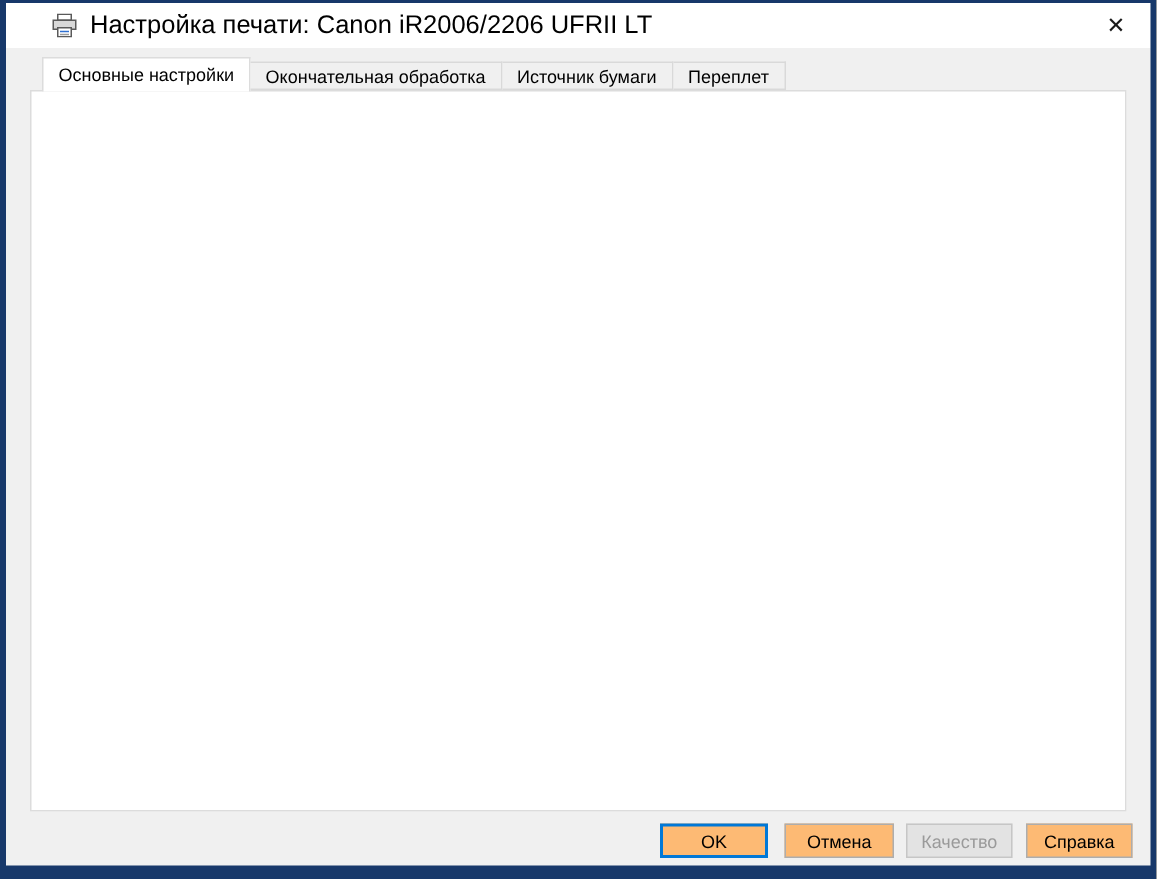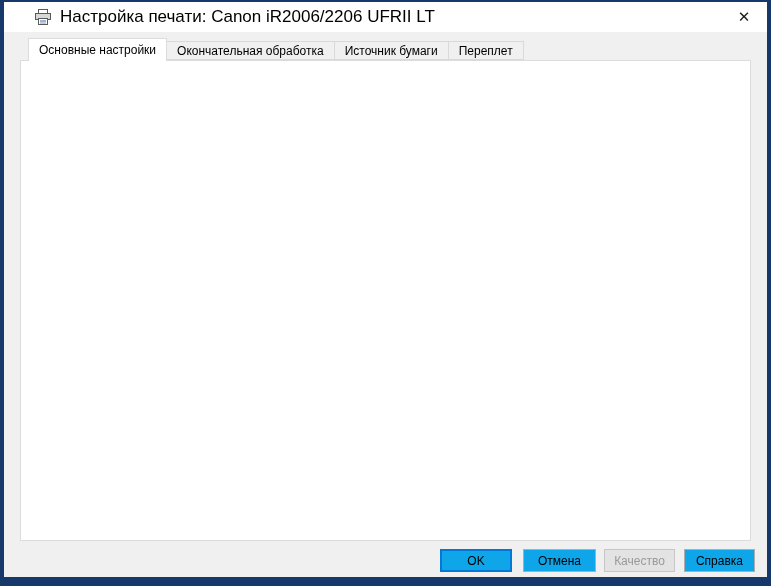--- a/index.html
+++ b/index.html
@@ -22,21 +22,21 @@
 
   .lbl { position:absolute; white-space:nowrap; }
   .lbl.gray { color:#8b8b8b; }
 
   .dd { position:absolute; height:25px; background:#fff; border:1px solid #7a7a7a; display:flex; align-items:center; }
   .dd .chev, .bigcombo .chev { position:absolute; right:9px; top:50%; width:7px; height:7px; border-right:1.4px solid #444; border-bottom:1.4px solid #444; transform:translateY(-65%) rotate(45deg); }
   .dd .dd-text { margin-left:7px; white-space:nowrap; }
   .dd .dd-icon { margin-left:5px; flex:0 0 auto; display:flex; }
   .dd .dd-icon + .dd-text { margin-left:6px; }
 
-  .btn { position:absolute; height:25px; background:#0ea5e9; border:1px solid #adadad; display:flex; align-items:center; justify-content:center; white-space:nowrap; cursor:pointer; }
+  .btn { position:absolute; height:25px; background:#fdba74; border:1px solid #adadad; display:flex; align-items:center; justify-content:center; white-space:nowrap; cursor:pointer; }
   .btn.small { height:23px; }
   .btn.primary { border:2px solid #0078d7; }
   .btn.disabled { background:#e3e3e3; border-color:#c6c6c6; color:#9a9a9a; cursor:default; }
 
   .sep { position:absolute; background:#e6e6e6; }
 
   .bigcombo { position:absolute; height:40px; background:#fff; border:1px solid #7a7a7a; display:flex; align-items:center; }
   .combo-iconbtn { width:32px; height:32px; margin-left:4px; flex:0 0 auto; background:linear-gradient(#fcfcfc,#e2e2e2); border:1px solid #9d9d9d; display:flex; align-items:center; justify-content:center; }
   .bigcombo .combo-text { margin-left:12px; }
 

